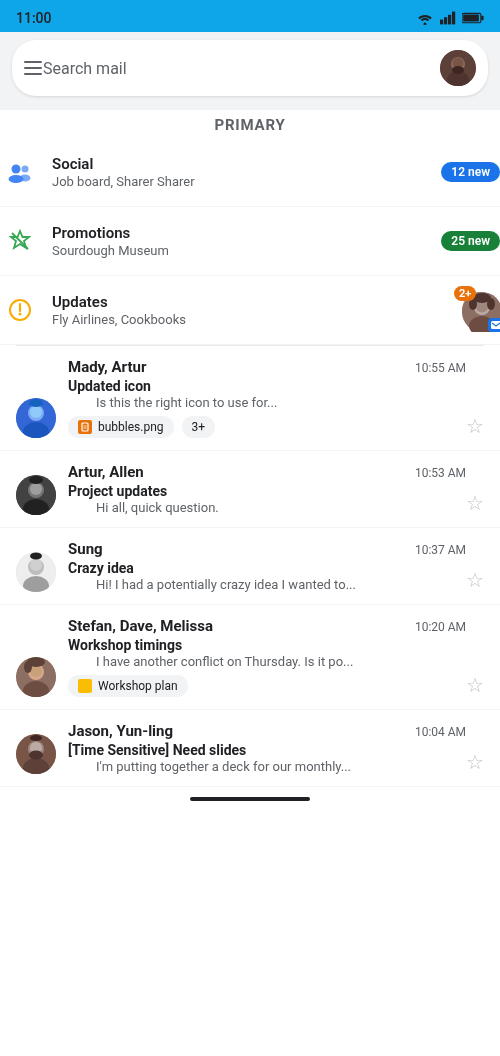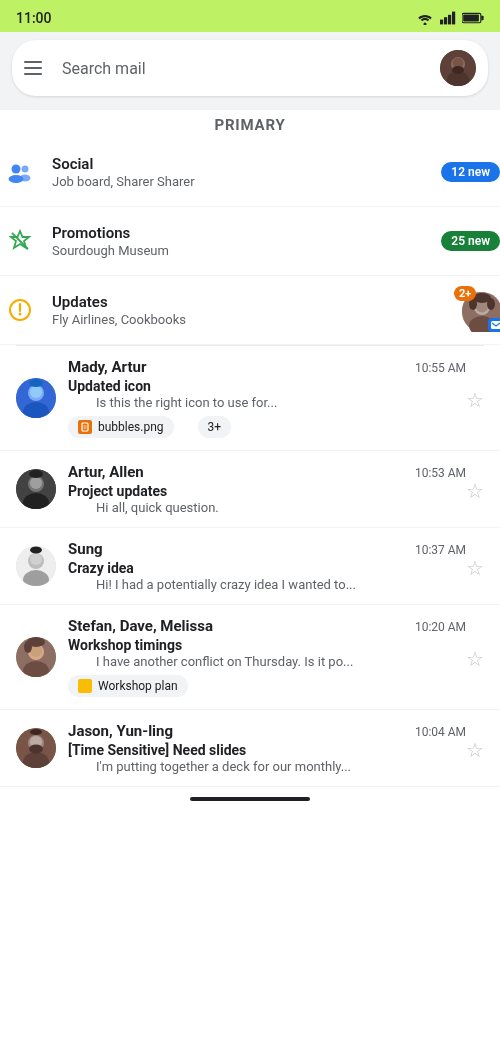--- a/index.html
+++ b/index.html
@@ -12,21 +12,21 @@
       overflow-x: hidden;
       color: #202124;
     }
 
     
     .status-bar {
       display: flex;
       justify-content: space-between;
       align-items: center;
       padding: 10px 16px 6px;
-      background: #bef264;
+      background: #0ea5e9;
     }
     .status-time {
       font-size: 14px;
       font-weight: 500;
     }
     .status-icons {
       display: flex;
       gap: 6px;
       align-items: center;
     }
@@ -36,21 +36,21 @@
       background: #f1f3f4;
       padding: 8px 12px 14px;
     }
     .search-bar {
       background: #fff;
       border-radius: 24px;
       display: flex;
       align-items: center;
       padding: 10px 12px;
       box-shadow: 0 1px 3px rgba(0,0,0,0.12);
-      gap: 20px;
+      gap: 1px;
     }
     .hamburger-icon {
       display: flex;
       flex-direction: column;
       gap: 4px;
       cursor: pointer;
     }
     .hamburger-icon span {
       display: block;
       width: 18px;
@@ -165,21 +165,21 @@
     
     .divider {
       height: 1px;
       background: #e8eaed;
       margin: 0 16px;
     }
 
     
     .email-row {
       display: flex;
-      align-items: center;
+      align-items: flex-end;
       padding: 12px 16px;
       border-bottom: 1px solid #f1f3f4;
       cursor: pointer;
       position: relative;
     }
     .email-avatar {
       width: 40px;
       height: 40px;
       border-radius: 50%;
       flex-shrink: 0;
@@ -228,21 +228,21 @@
       color: #c5c5c5;
       font-size: 20px;
       cursor: pointer;
       flex-shrink: 0;
       margin-top: 4px;
     }
 
     
     .attachment-row {
       display: flex;
-      gap: 24px;
+      gap: 8px;
       margin-top: 6px;
       flex-wrap: wrap;
     }
     .attachment-chip {
       display: flex;
       align-items: center;
       gap: 6px;
       background: #f1f3f4;
       border-radius: 16px;
       padding: 4px 10px;

